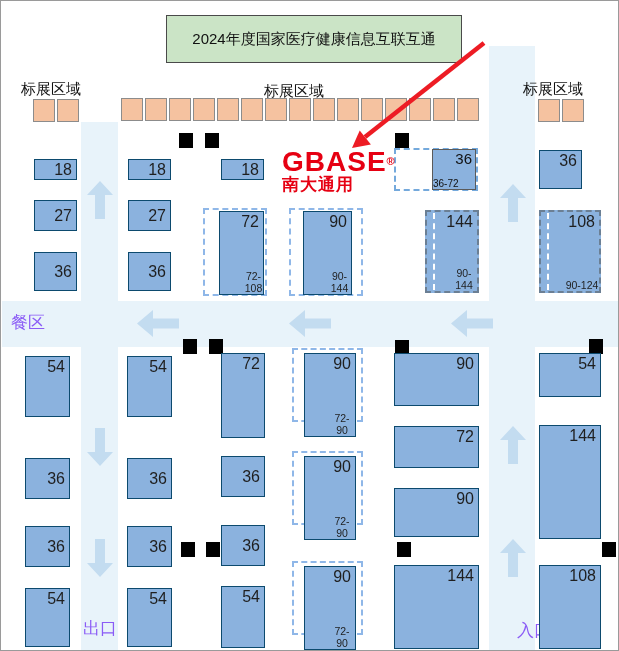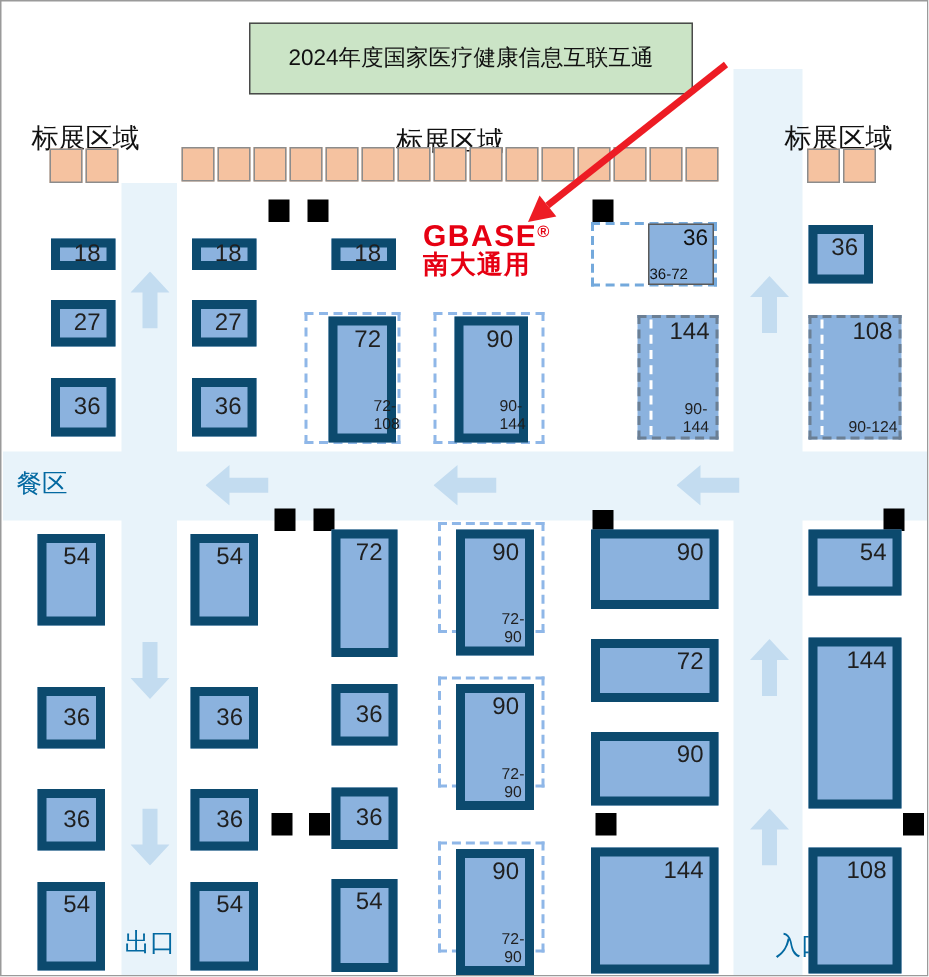--- a/index.html
+++ b/index.html
@@ -5,39 +5,39 @@
   html,body{margin:0;padding:0;background:#fff;}
   .map{position:relative;width:619px;height:651px;background:#fff;border:1px solid #9a9a9a;
        box-sizing:border-box;overflow:hidden;
        font-family:"Liberation Sans","DejaVu Sans",sans-serif;color:#111;}
   .aisle{position:absolute;background:#E8F3FA;}
   .arrow-svg{position:absolute;}
   .arrow-svg polygon{fill:#C3DCF0;}
   .title-box{position:absolute;left:165px;top:14px;width:296px;height:48px;background:#CBE4C6;
        border:1px solid #4a4a4a;box-sizing:border-box;display:flex;flex-direction:column;
        justify-content:center;align-items:center;font-size:15px;line-height:1.45;color:#111;}
-  .lbl{position:absolute;font-size:18px;color:#111;white-space:nowrap;}
-  .big-lbl{position:absolute;font-size:17px;color:#0369a1;white-space:nowrap;}
+  .lbl{position:absolute;font-size:15px;color:#111;white-space:nowrap;}
+  .big-lbl{position:absolute;font-size:17px;color:#8b5cf6;white-space:nowrap;}
   .osq-row{position:absolute;display:flex;gap:2px;}
   .osq{width:22px;height:23px;background:#F5C2A0;border:1px solid #8c8c8c;box-sizing:border-box;flex:0 0 auto;}
   .marker{position:absolute;width:14px;height:15px;background:#000;}
-  .booth{position:absolute;background:#8BB2DE;border:6px solid #0c4a6e;box-sizing:border-box;z-index:2;}
+  .booth{position:absolute;background:#8BB2DE;border:1px solid #0c4a6e;box-sizing:border-box;z-index:2;}
   .booth .num{position:absolute;top:1px;right:4px;font-size:16px;color:#1f1f1f;}
   .booth.c .num{top:50%;transform:translateY(-50%);}
   .booth .range{position:absolute;bottom:0;left:0;right:0;text-align:center;font-size:10.5px;color:#1f1f1f;padding-left:24px;}
   .dashed-region{position:absolute;border:2px dashed #8FB7E8;box-sizing:border-box;z-index:1;}
   .booth.dash{border:2px dashed #6b7f94;}
   .inner-line{position:absolute;left:6px;top:1px;bottom:1px;border-left:2px dashed #fff;}
   .e1-wrap{position:absolute;left:393px;top:147px;width:84px;height:43px;border:2px dashed #74A9DC;
        box-sizing:border-box;background:#fff;z-index:2;}
   .e1-blue{position:absolute;right:0;top:-1px;bottom:-1px;width:42px;background:#8BB2DE;border:1px solid #5a5a5a;}
   .e1-blue .num{position:absolute;top:0;right:3px;font-size:15px;}
   .e1-blue .range{position:absolute;bottom:0;left:0;right:1px;font-size:10px;}
   .gbase{position:absolute;left:281px;top:147px;color:#E60012;font-weight:bold;line-height:1.0;z-index:3;}
-  .gbase .en{font-size:20px;letter-spacing:1px;}
+  .gbase .en{font-size:28px;letter-spacing:1px;}
   .gbase .reg{font-size:11px;vertical-align:super;}
   .gbase .cn{font-size:17px;letter-spacing:1px;}
   .red-overlay{position:absolute;left:0;top:0;z-index:40;pointer-events:none;}
 </style>
 </head>
 <body>
 
 <div class="map">
 
   <div class="aisle" style="left:80px;top:121px;width:37px;height:528px"></div>

